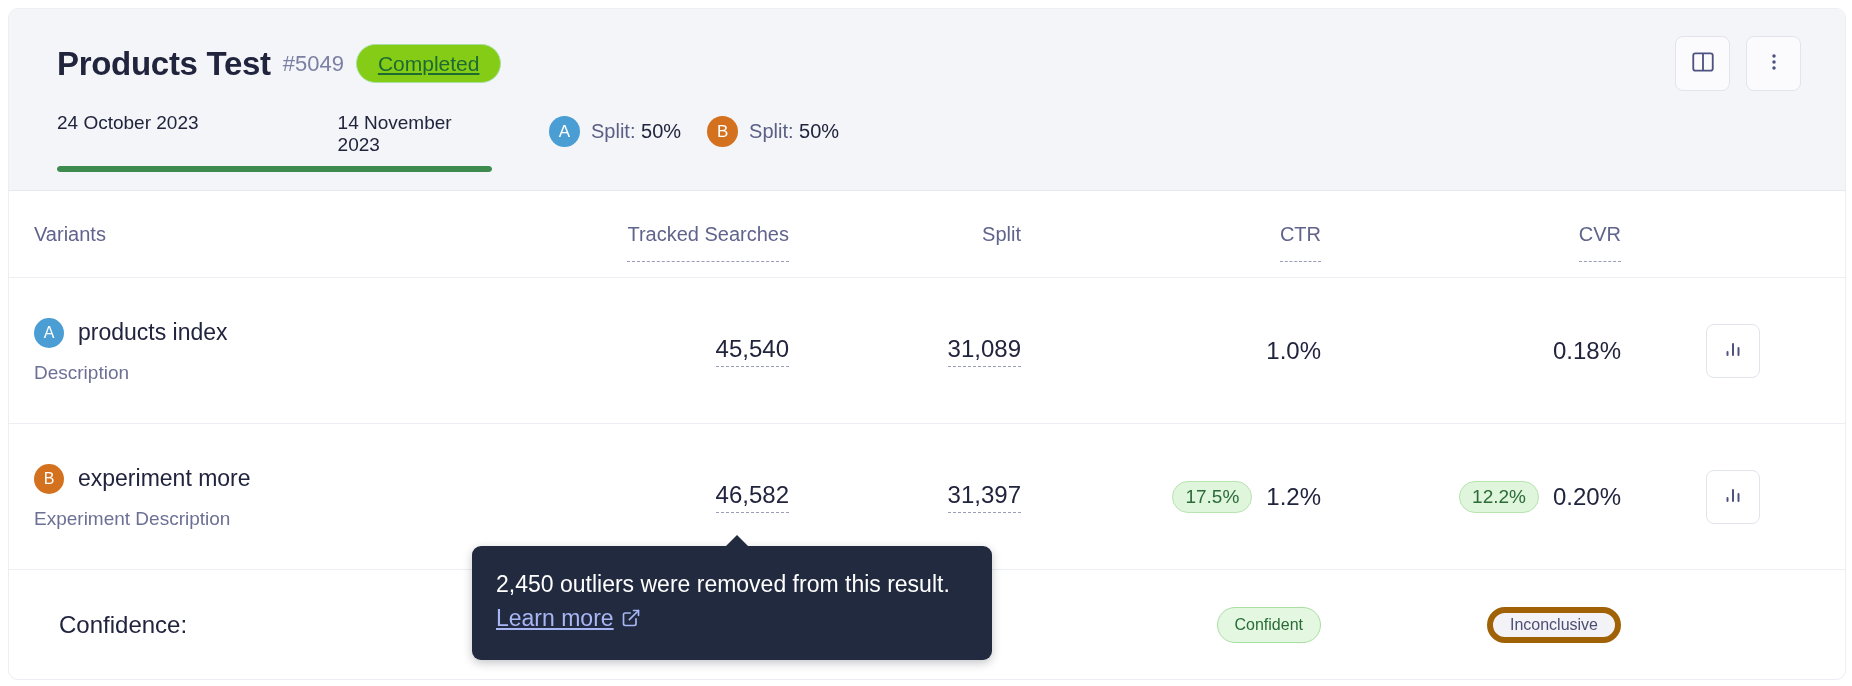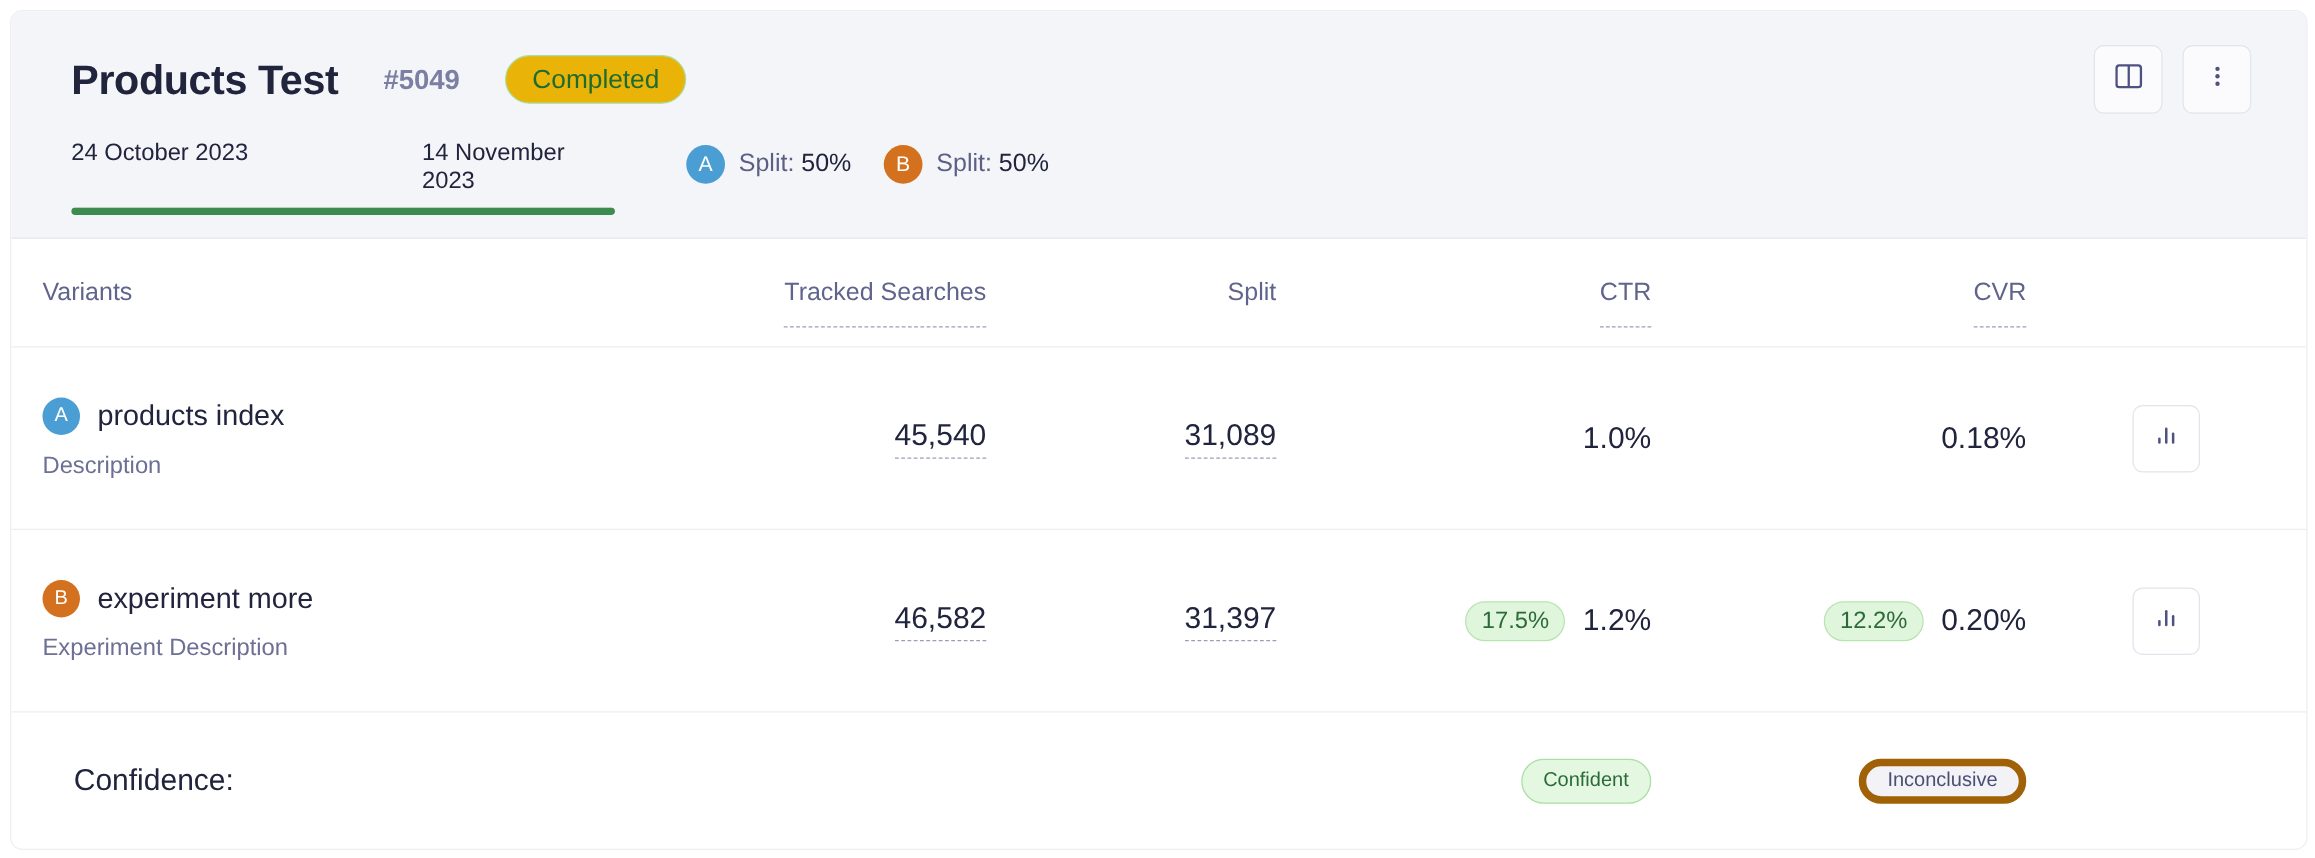--- a/index.html
+++ b/index.html
@@ -25,34 +25,34 @@
 
   
   .card-header {
     position: relative;
     height: 182px;
     background: #f4f5f8;
     border-bottom: 1px solid #e6e8ee;
   }
   .title-row {
     position: absolute; left: 48px; top: 35px;
-    display: flex; align-items: center; gap: 36px;
+    display: flex; align-items: center; gap: 12px;
   }
   .exp-title {
     font-size: 33px; font-weight: bold; color: #21243d;
     letter-spacing: -0.3px;
   }
-  .exp-id { font-size: 22px; color: #7a7fa3; font-weight: bold; }
+  .exp-id { font-size: 22px; color: #7a7fa3; font-weight: normal; }
   .status-pill {
     display: inline-flex; align-items: center; justify-content: center;
     height: 39px; padding: 0 21px;
-    background: #eab308;
+    background: #84cc16;
     border: 1px solid #a9dfa2;
     border-radius: 20px;
-    font-size: 21px; color: #1d6b32;
+    font-size: 21px; color: #1d6b32; text-decoration: underline;
   }
 
   .meta-row {
     position: absolute; left: 48px; top: 103px;
     display: flex; align-items: flex-start;
   }
   .dates-block { position: relative; width: 440px; }
   .dates { display: flex; gap: 34px; }
   .date-start { font-size: 19px; color: #21243d; width: 250px; }
   .date-end { font-size: 19px; color: #21243d; }
@@ -322,13 +322,21 @@
       <div class="c-cvr">
         <div class="metric-cell">
           <span class="conf-pill neutral">Inconclusive</span>
         </div>
       </div>
       <div class="c-action"></div>
     </div>
 
   </div>
 
+  <div class="tooltip">
+    <div class="arrow"></div>
+    <span>2,450 outliers were removed from this result. </span><a class="tt-link">Learn more</a><span class="tt-ext"><svg width="20" height="20" viewBox="0 0 24 24" fill="none" stroke="#a9b6f5" stroke-width="2" stroke-linecap="round" stroke-linejoin="round">
+          <path d="M18 13v6a2 2 0 0 1-2 2H5a2 2 0 0 1-2-2V8a2 2 0 0 1 2-2h6"></path>
+          <polyline points="15 3 21 3 21 9"></polyline>
+          <line x1="10" y1="14" x2="21" y2="3"></line>
+        </svg></span>
+  </div>
 </div>
 
 </body></html>

